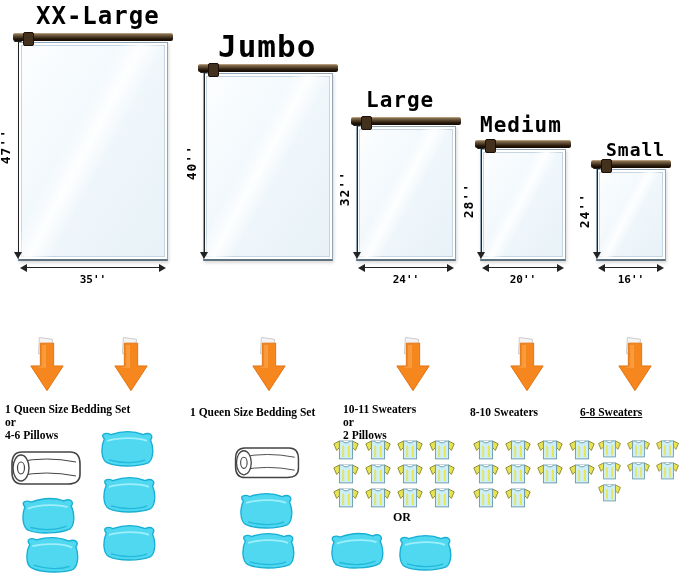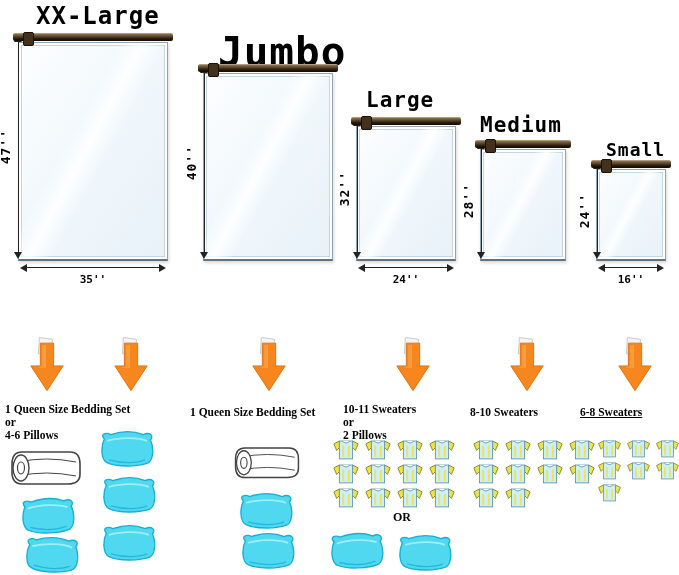--- a/index.html
+++ b/index.html
@@ -5,21 +5,21 @@
   * { margin:0; padding:0; box-sizing:border-box; }
   body { background:#fff; }
   .stage {
     position:relative; width:679px; height:575px; background:#ffffff;
     overflow:hidden; font-family:"DejaVu Sans Mono", monospace; color:#000;
   }
 
   
   .size-label { position:absolute; font-weight:bold; white-space:nowrap; letter-spacing:1px; }
   .lb0 { left:36px;  top:2px;   font-size:24px; }
-  .lb1 { left:218px; top:28px;  font-size:41px; }
+  .lb1 { left:218px; top:28px;  font-size:31px; }
   .lb2 { left:366px; top:88px;  font-size:21px; }
   .lb3 { left:480px; top:113px; font-size:21px; }
   .lb4 { left:606px; top:139px; font-size:18px; }
 
   
   .bag { position:absolute; }
   .bag0 { left:18px;  top:33px;  width:150px; height:228px; }
   .bag1 { left:203px; top:64px;  width:130px; height:197px; }
   .bag2 { left:356px; top:117px; width:100px; height:144px; }
   .bag3 { left:480px; top:140px; width:86px;  height:121px; }
@@ -188,20 +188,26 @@
         <i class="hline"></i>
       </span>
     <span class="htext">35''</span>
   </div>
   <div class="hdim h2">
     <span class="harrow">
         <i class="hline"></i>
       </span>
     <span class="htext">24''</span>
   </div>
+  <div class="hdim h3">
+    <span class="harrow">
+        <i class="hline"></i>
+      </span>
+    <span class="htext">20''</span>
+  </div>
   <div class="hdim h4">
     <span class="harrow">
         <i class="hline"></i>
       </span>
     <span class="htext">16''</span>
   </div>
 
   <div class="oarrow oa0a">
   <svg viewBox="0 0 40 60" xmlns="http://www.w3.org/2000/svg">
     <polygon points="12,1 26,3 23,20 11,18" fill="#f4f4f4" stroke="#c9c9c9" stroke-width="1"></polygon>

